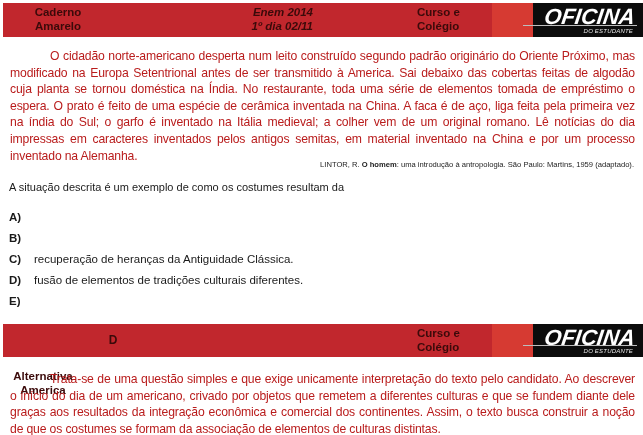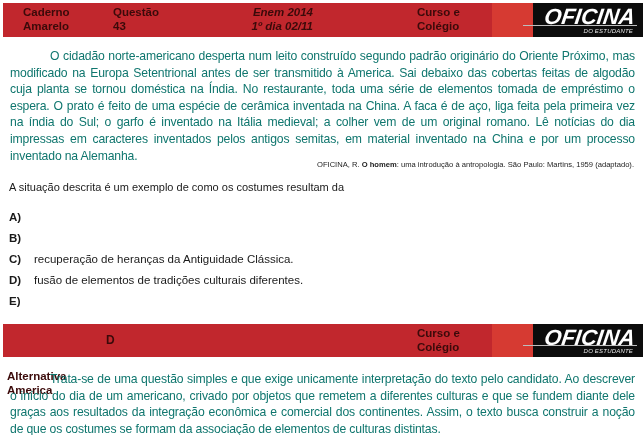--- a/index.html
+++ b/index.html
@@ -38,20 +38,21 @@
       right: 0;
       background: #0c0c0c;
     }
     .band .cell {
       position: absolute;
       top: 3px;
       font-weight: bold;
       font-size: 11.5px;
       line-height: 13.5px;
       color: #3b0a0a;
+      text-align: center;
     }
     .band .cell span { display: block; }
     .logo-main {
       position: absolute;
       left: 0;
       right: 8px;
       top: 2px;
       text-align: right;
       color: #ffffff;
       font-weight: bold;
@@ -79,21 +80,21 @@
       background: #bdbdbd;
     }
     .para {
       position: absolute;
       left: 10px;
       width: 625px;
       font-size: 12.2px;
       line-height: 16.6px;
       text-align: justify;
       text-indent: 40px;
-      color: #0f766e;
+      color: #b91c1c;
       font-family: "Liberation Sans Narrow", "Liberation Sans", sans-serif;
       letter-spacing: -0.15px;
     }
     .source {
       position: absolute;
       right: 9px;
       top: 160px;
       font-size: 7.6px;
       color: #1c1c1c;
     }
@@ -132,38 +133,34 @@
   <div class="light"></div>
   <div class="logo">
     <div class="logo-main">OFICINA</div>
     <div class="logo-line"></div>
     <div class="logo-sub">DO ESTUDANTE</div>
   </div>
   <div class="cell" style="left:20px; width:70px;">
     <span>Caderno</span>
     <span>Amarelo</span>
   </div>
-  <div class="cell" style="left:110px; width:70px;">
-    <span>Questão</span>
-    <span>43</span>
-  </div>
   <div class="cell" style="left:232px; width:78px; text-align:right;font-style:italic;">
     <span>Enem 2014</span>
     <span>1º dia 02/11</span>
   </div>
   <div class="cell" style="left:414px; width:50px; text-align:left;">
     <span>Curso e</span>
     <span>Colégio</span>
   </div>
 </div>
 
 <div class="para" style="top:48px;">O cidadão norte-americano desperta num leito construído segundo padrão originário do Oriente Próximo, mas modificado na Europa Setentrional antes de ser transmitido à America. Sai debaixo das cobertas feitas de algodão cuja planta se tornou doméstica na Índia. No restaurante, toda uma série de elementos tomada de empréstimo o espera. O prato é feito de uma espécie de cerâmica inventada na China. A faca é de aço, liga feita pela primeira vez na índia do Sul; o garfo é inventado na Itália medieval; a colher vem de um original romano. Lê notícias do dia impressas em caracteres inventados pelos antigos semitas, em material inventado na China e por um processo inventado na Alemanha.</div>
 
 <div class="source">
-  <span>OFICINA, R. </span><b>O homem</b><span>: uma introdução à antropologia. São Paulo: Martins, 1959 (adaptado).</span>
+  <span>LINTOR, R. </span><b>O homem</b><span>: uma introdução à antropologia. São Paulo: Martins, 1959 (adaptado).</span>
 </div>
 
 <div class="question">A situação descrita é um exemplo de como os costumes resultam da</div>
 
 <ul class="options">
   <li>
     <span class="letter">A)</span>
   </li>
   <li>
     <span class="letter">B)</span>

